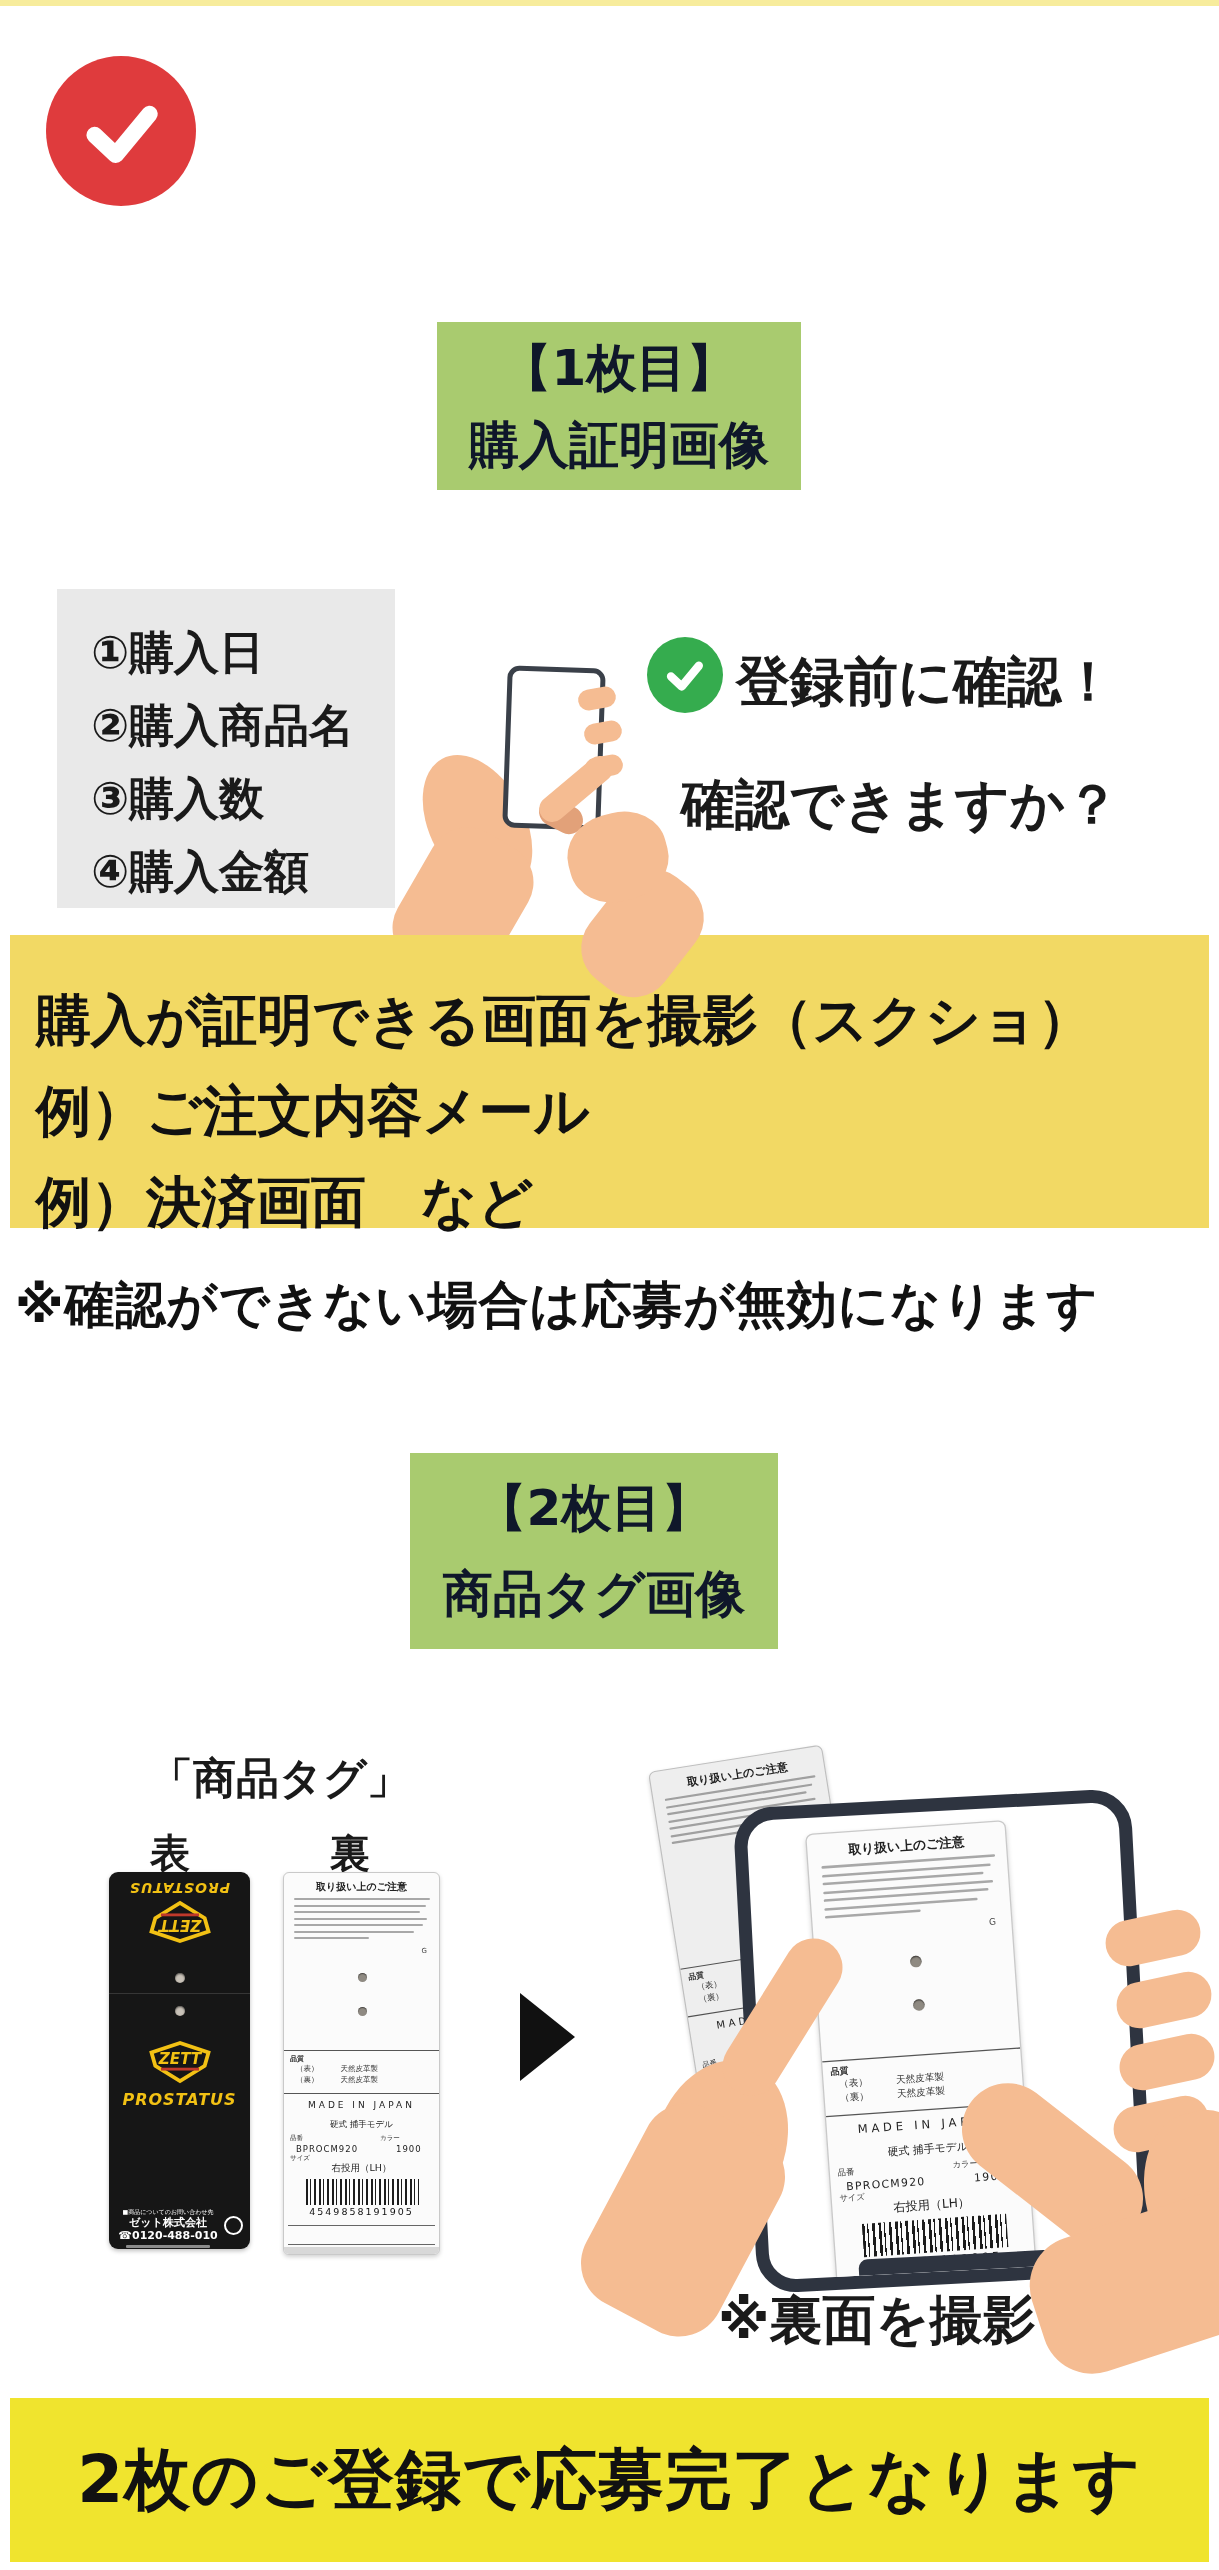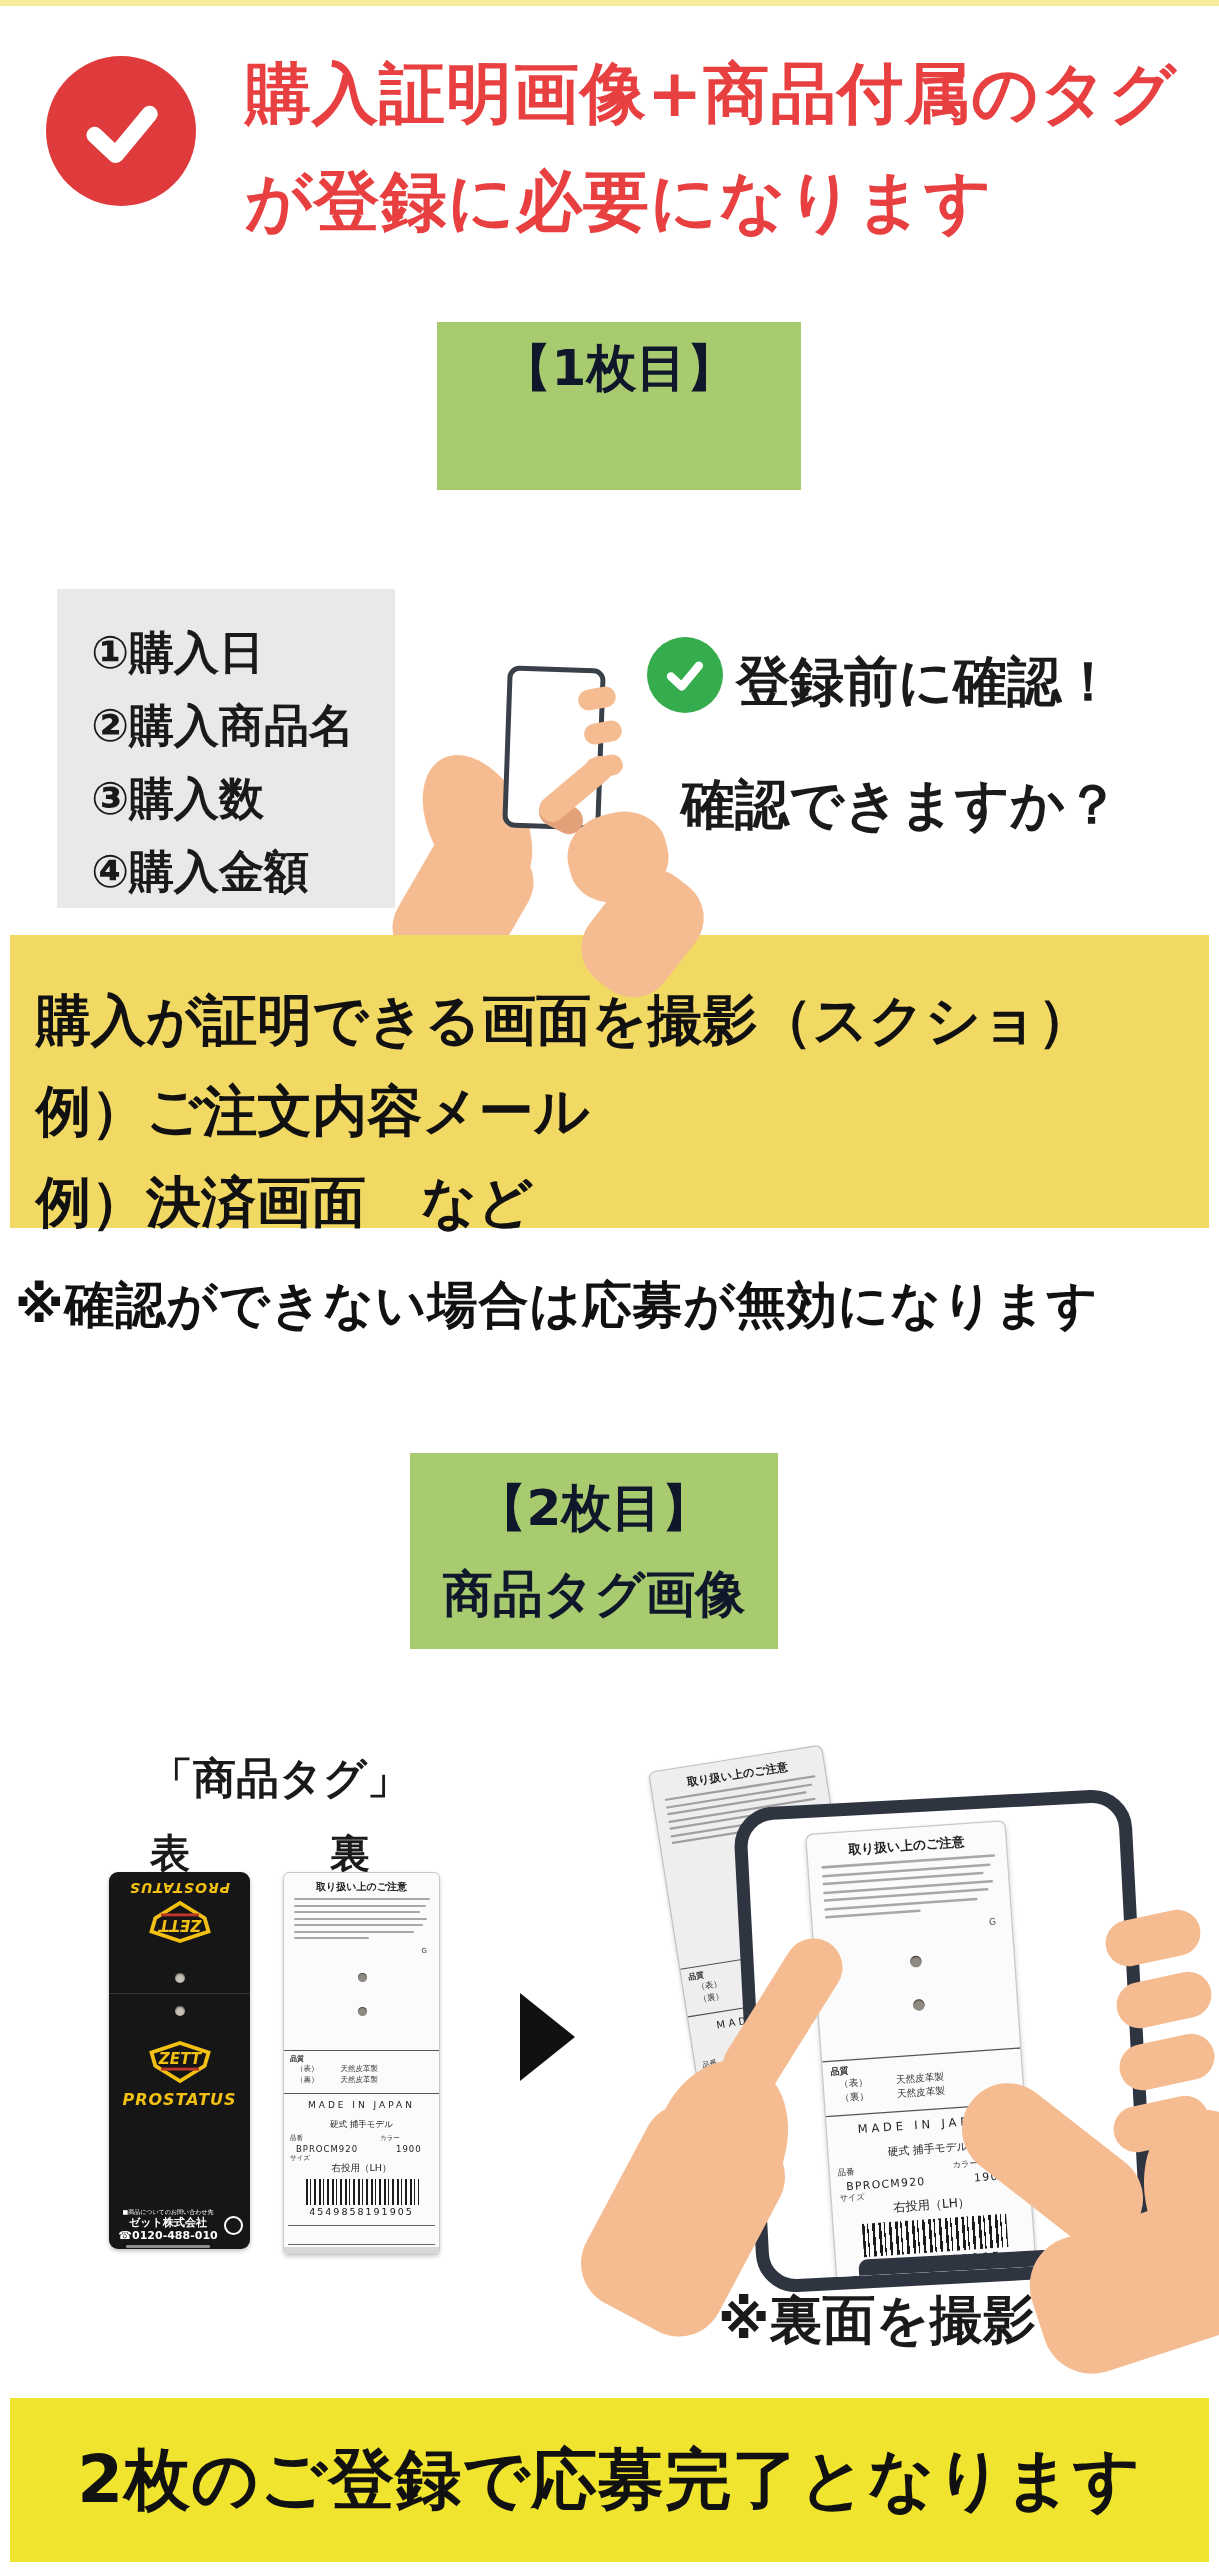--- a/index.html
+++ b/index.html
@@ -139,27 +139,24 @@
 
 <div class="canvas">
 
   <div class="abs top-strip"></div>
 
   <div class="abs badge badge-red">
     <svg viewBox="0 0 100 100">
       <path d="M27 53 L45 70 L74 35" fill="none" stroke="#ffffff" stroke-width="14" stroke-linecap="round" stroke-linejoin="round"></path>
     </svg>
   </div>
-  <div class="abs header-text">
-    <div>購入証明画像+商品付属のタグ</div>
-    <div>が登録に必要になります</div>
-  </div>
 
   <div class="abs green-label green-label-1">
     <div>【1枚目】</div>
+    <div>購入証明画像</div>
   </div>
 
   <div class="abs gray-box">
     <div>①購入日</div>
     <div>②購入商品名</div>
     <div>③購入数</div>
     <div>④購入金額</div>
   </div>
 
   <div class="abs illus1">

